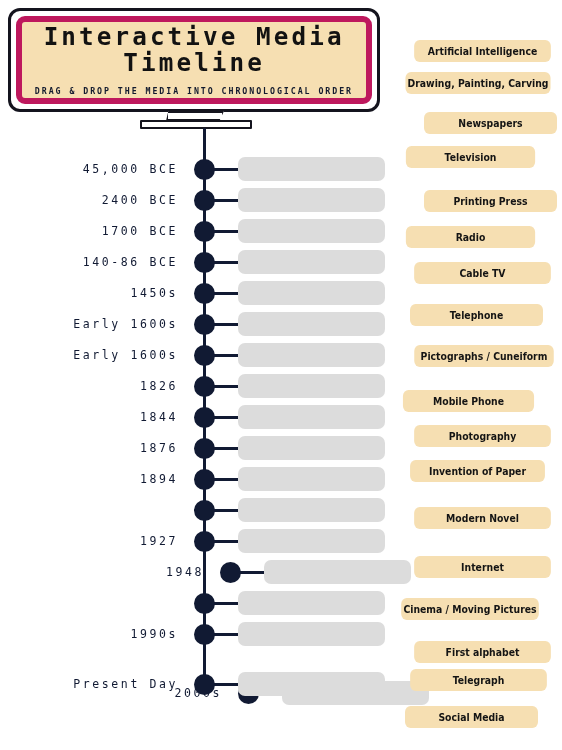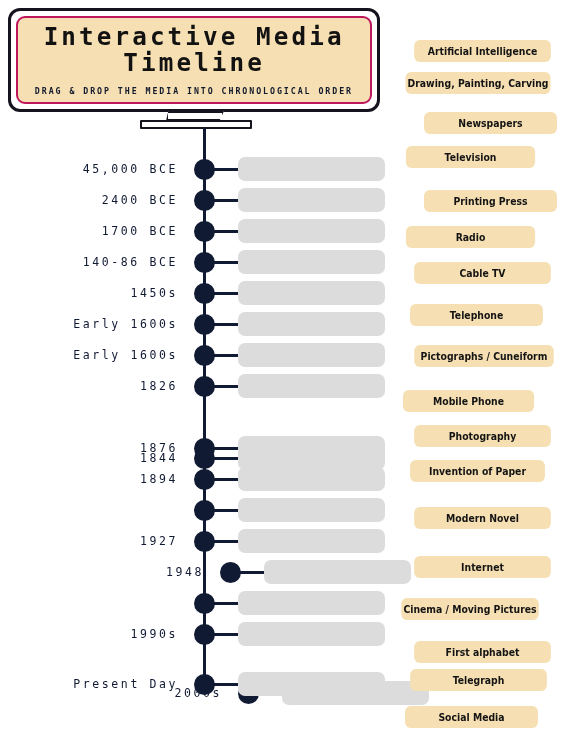--- a/index.html
+++ b/index.html
@@ -7,21 +7,21 @@
     width:562px;height:750px;background:#ffffff;
     font-family:"Liberation Sans",sans-serif;
     overflow:hidden;position:relative;
   }
   #stage{position:absolute;left:0;top:0;width:562px;height:750px;}
 
   
   .monitor{position:absolute;left:8px;top:8px;width:372px;height:104px;
     border:3px solid #14141e;border-radius:12px;background:#ffffff;box-sizing:border-box;}
   .screen{position:absolute;left:5px;top:5px;right:5px;bottom:5px;
-    border:2px solid #be185d;border-radius:9px;background:#f6dfb2;box-sizing:border-box;
+    border:6px solid #be185d;border-radius:9px;background:#f6dfb2;box-sizing:border-box;
     display:flex;flex-direction:column;align-items:center;justify-content:center;}
   .title{
     color:#121212;font-weight:bold;font-size:25px;line-height:26px;
     letter-spacing:3.2px;text-align:center;
     font-family:"DejaVu Sans Mono","Liberation Mono",monospace;
     transform:scaleX(0.97);
   }
   .title .l2{display:block;}
   .subtitle{
     margin-top:10px;color:#121a2e;font-weight:bold;font-size:9px;
@@ -116,21 +116,21 @@
         <div class="dot"></div>
         <div class="connector"></div>
         <div class="dropzone"></div>
       </div>
       <div class="row" style="top: 373px;">
         <div class="date">1826</div>
         <div class="dot"></div>
         <div class="connector"></div>
         <div class="dropzone"></div>
       </div>
-      <div class="row" style="top: 404px; margin-top: 41px;">
+      <div class="row" style="top: 404px;">
         <div class="date">1844</div>
         <div class="dot"></div>
         <div class="connector"></div>
         <div class="dropzone"></div>
       </div>
       <div class="row" style="top: 435px;">
         <div class="date">1876</div>
         <div class="dot"></div>
         <div class="connector"></div>
         <div class="dropzone"></div>

